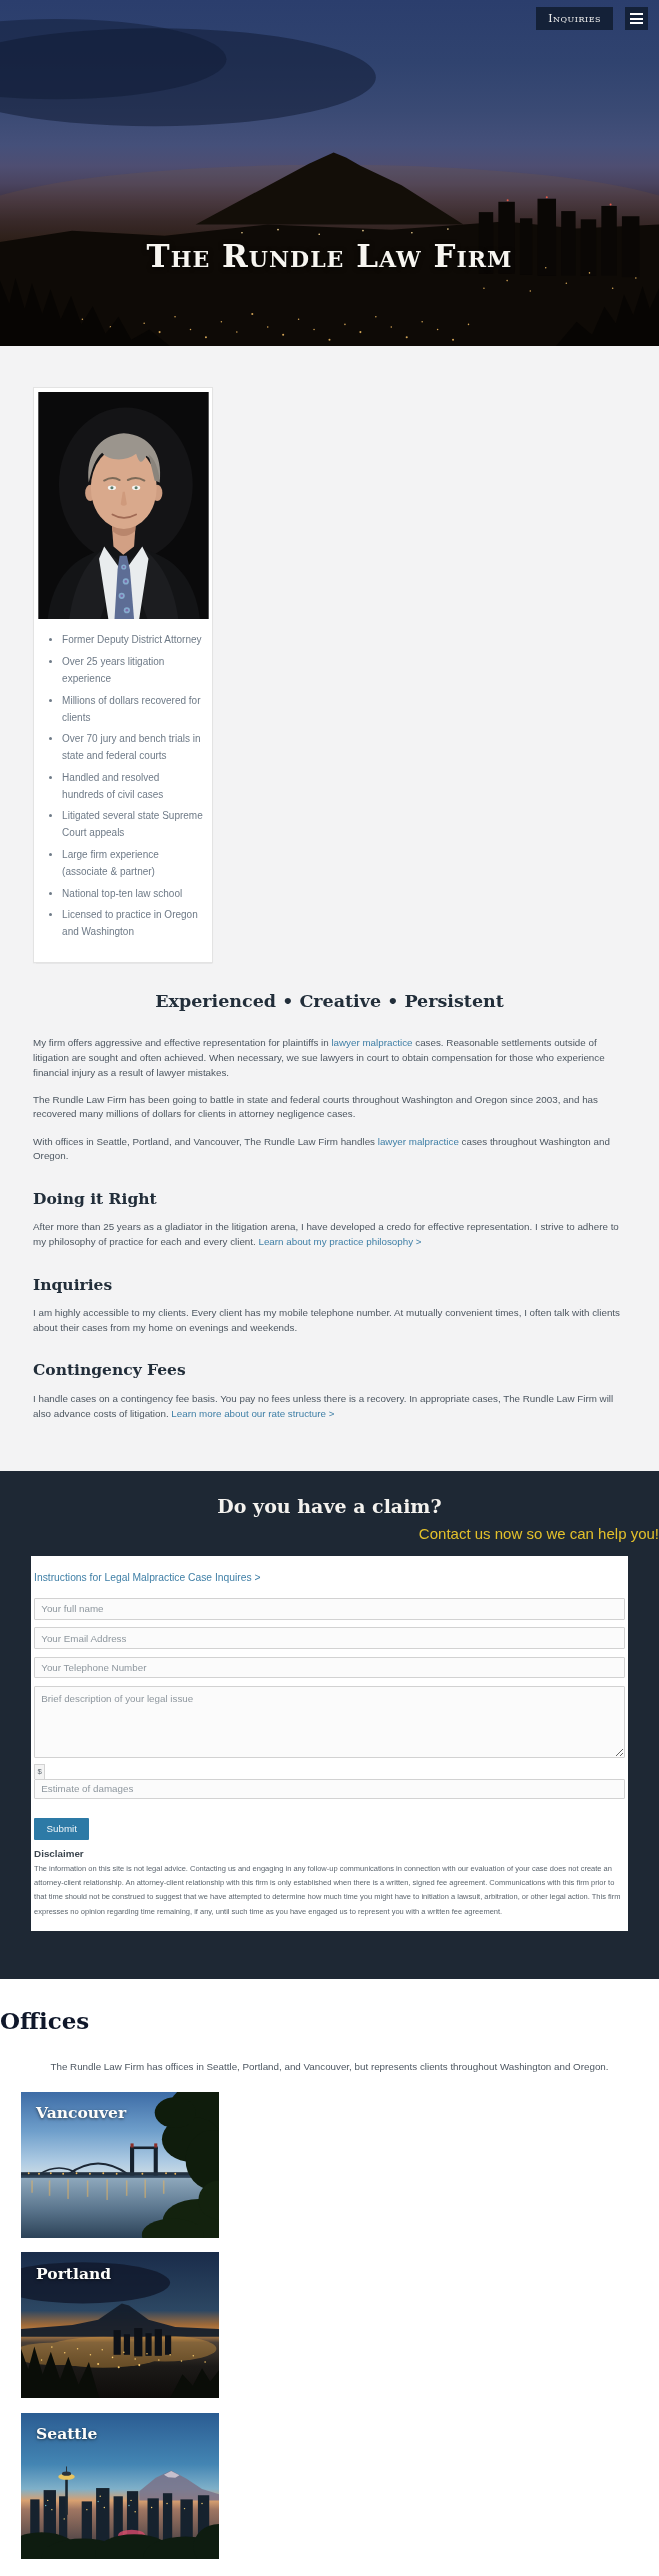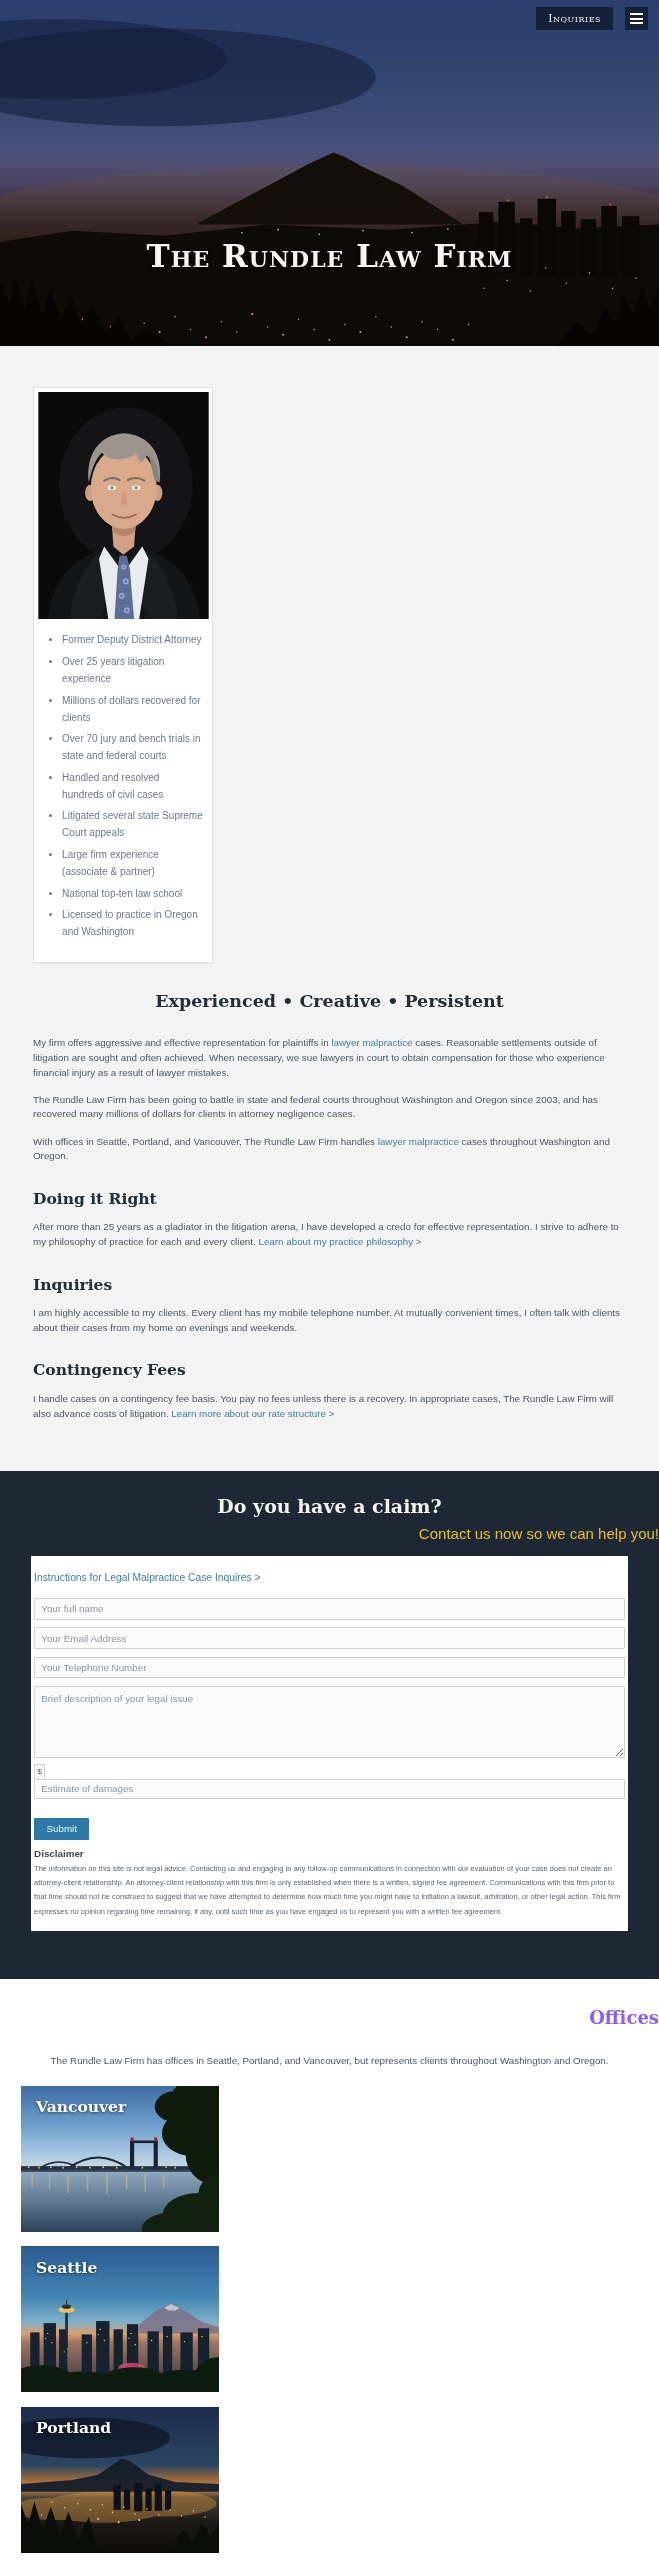--- a/index.html
+++ b/index.html
@@ -102,21 +102,21 @@
     margin-top:11.3px; background:#2d7aa6; color:#eef5f9; border:none; border-radius:1px;
     padding:5.2px 12.4px; font-size:9.8px; cursor:pointer;
     font-family:"Liberation Sans","DejaVu Sans",sans-serif;
   }
   .disc-head { margin-top:8.2px; font-size:9.8px; font-weight:bold; color:#3c464f; }
   .disc-text { margin:3.1px 0 0; font-size:7.5px; line-height:1.9; color:#5c666f; }
 
   
   .offices { background:#ffffff; padding:28px 0 56px; }
   .offices h2 {
-    margin:0; text-align:right; font-size:18px; font-weight:bold; color:#8b5cf6;
+    margin:0; text-align:left; font-size:23px; font-weight:bold; color:#0f172a;
     font-family:"DejaVu Serif","Liberation Serif",serif;
   }
   .offices .lede { margin:27px 0 0; text-align:center; font-size:9.8px; color:#4d5761; }
   .office-card {
     position:relative; width:198px; height:146px; margin:14.4px 0 0 20.6px;
     overflow:hidden; cursor:pointer;
   }
   .office-card:first-of-type { margin-top:19.6px; }
   .office-card svg { display:block; width:100%; height:100%; }
   .office-label {
@@ -387,20 +387,75 @@
           <ellipse cx="295" cy="278" rx="60" ry="32"></ellipse>
         <ellipse cx="385" cy="210" rx="40" ry="38"></ellipse>
       </g>
     </svg>
     <span class="office-label">Vancouver</span>
   </div>
 
   <div class="office-card">
     <svg viewBox="0 0 385 284" preserveAspectRatio="none">
       <defs>
+        <linearGradient id="psky" x1="0" y1="0" x2="0" y2="1">
+          <stop offset="0" stop-color="#1a2c4a"></stop>
+            <stop offset="0.4" stop-color="#2c4763"></stop>
+          <stop offset="0.5" stop-color="#a06a38"></stop>
+            <stop offset="0.56" stop-color="#c98a4a"></stop>
+          <stop offset="0.62" stop-color="#4a4038"></stop>
+            <stop offset="0.78" stop-color="#1c1a18"></stop>
+          <stop offset="1" stop-color="#0e0c0a"></stop>
+        </linearGradient>
+      </defs>
+      <rect width="385" height="284" fill="url(#psky)"></rect>
+      <ellipse cx="120" cy="60" rx="170" ry="40" fill="#10182a" opacity="0.8"></ellipse>
+      <path d="M0,150 L100,142 L150,132 L196,100 L210,104 L248,132 L300,146 L385,150 L385,165 L0,165 Z" fill="#141d2b" opacity="0.95"></path>
+      <g fill="#d99a3f" opacity="0.4">
+        <ellipse cx="160" cy="195" rx="120" ry="30"></ellipse>
+          <ellipse cx="280" cy="188" rx="100" ry="25"></ellipse>
+        <ellipse cx="70" cy="198" rx="90" ry="22"></ellipse>
+      </g>
+      <g fill="#0d1118">
+        <rect x="180" y="152" width="14" height="48"></rect>
+          <rect x="200" y="160" width="12" height="40"></rect>
+        <rect x="220" y="148" width="16" height="55"></rect>
+          <rect x="242" y="158" width="12" height="44"></rect>
+        <rect x="260" y="150" width="14" height="52"></rect>
+          <rect x="280" y="162" width="12" height="38"></rect>
+      </g>
+      <g fill="#f5c76a">
+        <circle cx="60" cy="185" r="1.5"></circle>
+          <circle cx="85" cy="196" r="1.5"></circle>
+          <circle cx="110" cy="188" r="1.5"></circle>
+        <circle cx="135" cy="200" r="1.5"></circle>
+          <circle cx="158" cy="190" r="1.5"></circle>
+          <circle cx="178" cy="205" r="1.5"></circle>
+        <circle cx="200" cy="195" r="1.5"></circle>
+          <circle cx="222" cy="208" r="1.5"></circle>
+          <circle cx="245" cy="198" r="1.5"></circle>
+        <circle cx="268" cy="210" r="1.5"></circle>
+          <circle cx="290" cy="200" r="1.5"></circle>
+          <circle cx="312" cy="212" r="1.5"></circle>
+        <circle cx="335" cy="202" r="1.5"></circle>
+          <circle cx="358" cy="214" r="1.5"></circle>
+          <circle cx="40" cy="210" r="1.5"></circle>
+        <circle cx="150" cy="218" r="2"></circle>
+          <circle cx="190" cy="224" r="2"></circle>
+          <circle cx="230" cy="220" r="2"></circle>
+      </g>
+      <path d="M0,284 L0,188 L14,228 L26,184 L42,238 L58,194 L76,248 L92,204 L112,258 L132,214 L152,284 Z" fill="#0a0d08"></path>
+      <path d="M385,284 L385,230 L368,252 L352,226 L334,260 L314,238 L290,284 Z" fill="#0a0d08"></path>
+    </svg>
+    <span class="office-label">Portland</span>
+  </div>
+
+  <div class="office-card">
+    <svg viewBox="0 0 385 284" preserveAspectRatio="none">
+      <defs>
         <linearGradient id="ssky" x1="0" y1="0" x2="0" y2="1">
           <stop offset="0" stop-color="#2b5c92"></stop>
             <stop offset="0.35" stop-color="#4385b3"></stop>
           <stop offset="0.52" stop-color="#7fb0c9"></stop>
             <stop offset="0.6" stop-color="#d8a070"></stop>
           <stop offset="0.66" stop-color="#a07662"></stop>
             <stop offset="1" stop-color="#2a2e3a"></stop>
         </linearGradient>
       </defs>
       <rect width="385" height="284" fill="url(#ssky)"></rect>
@@ -446,75 +501,20 @@
       <g fill="#0e1c10">
         <ellipse cx="40" cy="272" rx="72" ry="40"></ellipse>
           <ellipse cx="120" cy="280" rx="80" ry="36"></ellipse>
         <ellipse cx="220" cy="274" rx="76" ry="38"></ellipse>
           <ellipse cx="320" cy="280" rx="82" ry="40"></ellipse>
         <ellipse cx="385" cy="260" rx="50" ry="44"></ellipse>
       </g>
     </svg>
     <span class="office-label">Seattle</span>
   </div>
-
-  <div class="office-card">
-    <svg viewBox="0 0 385 284" preserveAspectRatio="none">
-      <defs>
-        <linearGradient id="psky" x1="0" y1="0" x2="0" y2="1">
-          <stop offset="0" stop-color="#1a2c4a"></stop>
-            <stop offset="0.4" stop-color="#2c4763"></stop>
-          <stop offset="0.5" stop-color="#a06a38"></stop>
-            <stop offset="0.56" stop-color="#c98a4a"></stop>
-          <stop offset="0.62" stop-color="#4a4038"></stop>
-            <stop offset="0.78" stop-color="#1c1a18"></stop>
-          <stop offset="1" stop-color="#0e0c0a"></stop>
-        </linearGradient>
-      </defs>
-      <rect width="385" height="284" fill="url(#psky)"></rect>
-      <ellipse cx="120" cy="60" rx="170" ry="40" fill="#10182a" opacity="0.8"></ellipse>
-      <path d="M0,150 L100,142 L150,132 L196,100 L210,104 L248,132 L300,146 L385,150 L385,165 L0,165 Z" fill="#141d2b" opacity="0.95"></path>
-      <g fill="#d99a3f" opacity="0.4">
-        <ellipse cx="160" cy="195" rx="120" ry="30"></ellipse>
-          <ellipse cx="280" cy="188" rx="100" ry="25"></ellipse>
-        <ellipse cx="70" cy="198" rx="90" ry="22"></ellipse>
-      </g>
-      <g fill="#0d1118">
-        <rect x="180" y="152" width="14" height="48"></rect>
-          <rect x="200" y="160" width="12" height="40"></rect>
-        <rect x="220" y="148" width="16" height="55"></rect>
-          <rect x="242" y="158" width="12" height="44"></rect>
-        <rect x="260" y="150" width="14" height="52"></rect>
-          <rect x="280" y="162" width="12" height="38"></rect>
-      </g>
-      <g fill="#f5c76a">
-        <circle cx="60" cy="185" r="1.5"></circle>
-          <circle cx="85" cy="196" r="1.5"></circle>
-          <circle cx="110" cy="188" r="1.5"></circle>
-        <circle cx="135" cy="200" r="1.5"></circle>
-          <circle cx="158" cy="190" r="1.5"></circle>
-          <circle cx="178" cy="205" r="1.5"></circle>
-        <circle cx="200" cy="195" r="1.5"></circle>
-          <circle cx="222" cy="208" r="1.5"></circle>
-          <circle cx="245" cy="198" r="1.5"></circle>
-        <circle cx="268" cy="210" r="1.5"></circle>
-          <circle cx="290" cy="200" r="1.5"></circle>
-          <circle cx="312" cy="212" r="1.5"></circle>
-        <circle cx="335" cy="202" r="1.5"></circle>
-          <circle cx="358" cy="214" r="1.5"></circle>
-          <circle cx="40" cy="210" r="1.5"></circle>
-        <circle cx="150" cy="218" r="2"></circle>
-          <circle cx="190" cy="224" r="2"></circle>
-          <circle cx="230" cy="220" r="2"></circle>
-      </g>
-      <path d="M0,284 L0,188 L14,228 L26,184 L42,238 L58,194 L76,248 L92,204 L112,258 L132,214 L152,284 Z" fill="#0a0d08"></path>
-      <path d="M385,284 L385,230 L368,252 L352,226 L334,260 L314,238 L290,284 Z" fill="#0a0d08"></path>
-    </svg>
-    <span class="office-label">Portland</span>
-  </div>
 </section>
 
 <footer>
   <h4>Navigation</h4>
   <hr>
   <ul>
     <li><a>Attorneys</a></li>
 
   </ul>
 

